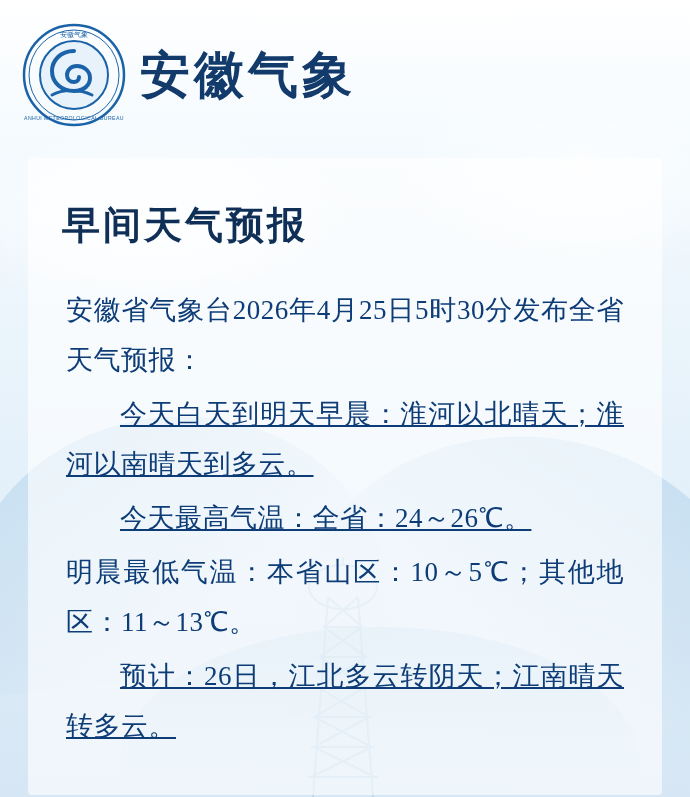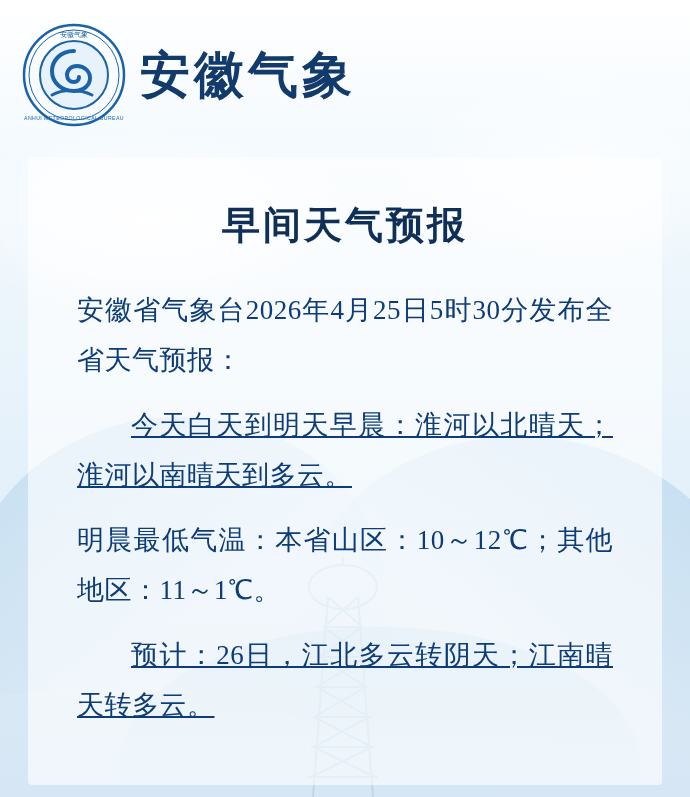--- a/index.html
+++ b/index.html
@@ -97,39 +97,39 @@
     position: relative;
     margin: 8px 28px 0 28px;
     background: rgba(255,255,255,0.62);
     border-radius: 4px;
     padding: 42px 34px 40px 34px;
     box-sizing: border-box;
     min-height: 600px;
   }
 
   .doc-title {
-    text-align: center;
+    text-align: left;
     font-family: Liberation Mono, monospace;
     font-weight: bold;
     font-size: 38px;
     letter-spacing: 3px;
     color: #0f2f57;
     margin-bottom: 34px;
   }
 
   .body-text {
     font-family: "Liberation Serif", serif;
     font-size: 27px;
     line-height: 50px;
     color: #0d3c77;
     letter-spacing: 0.5px;
     text-align: justify;
   }
   .para {
-    margin: 15px;
+    margin: 4px;
   }
   .indent {
     text-indent: 54px;
     text-decoration: underline;
   }
 </style>
 </head>
 <body>
 
 <div class="page">
@@ -168,18 +168,19 @@
     </div>
     <div class="brand-title">安徽气象</div>
   </div>
 
   <div class="card">
     <div class="doc-title">早间天气预报</div>
 
     <div class="body-text">
       <p class="para">安徽省气象台2026年4月25日5时30分发布全省天气预报：</p>
       <p class="para indent">今天白天到明天早晨：淮河以北晴天；淮河以南晴天到多云。</p>
-      <p class="para">明晨最低气温：本省山区：10～12℃；其他地区：11～1℃。</p>
+      <p class="para indent">今天最高气温：全省：24～26℃。</p>
+      <p class="para">明晨最低气温：本省山区：10～5℃；其他地区：11～13℃。</p>
       <p class="para indent">预计：26日，江北多云转阴天；江南晴天转多云。</p>
     </div>
   </div>
 
 </div>
 
 </body></html>

